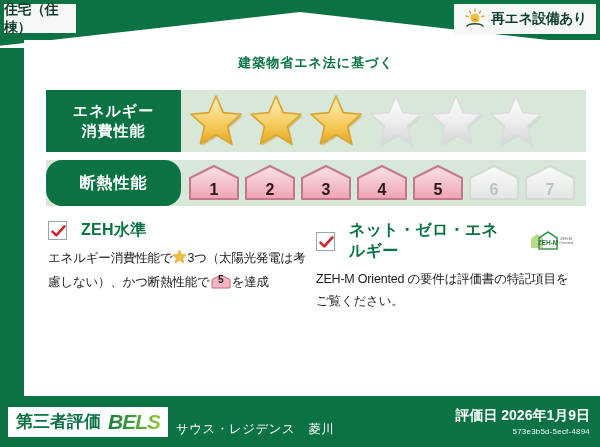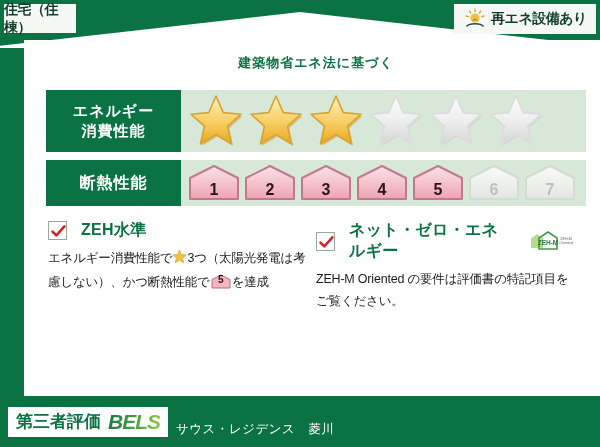--- a/index.html
+++ b/index.html
@@ -73,21 +73,21 @@
   .row-label {
     flex: 0 0 135px;
     background: #0a7243;
     color: #ffffff;
     font-weight: bold;
     display: flex; flex-direction: column;
     align-items: center; justify-content: center;
     font-size: 15px; line-height: 1.35;
     letter-spacing: 1px;
   }
-  .row-label.single { font-size: 16px; }
+  .row-label.single { font-size: 16px; border-radius: 16px; }
   .row-values {
     flex: 1 1 auto;
     display: flex; align-items: center;
     padding: 4px 6px;
     gap: 2px;
   }
   .row-energy { height: 62px; }
   .row-insul  { height: 46px; }
 
   .star { width: 58px; height: 56px; flex: 0 0 auto; }
@@ -417,15 +417,19 @@
 
     </div>
   </div>
 
   <div class="footer">
     <div class="bels-badge">
       <span class="bels-jp">第三者評価</span>
       <span class="bels-mark">BELS</span>
     </div>
     <span class="bldg-name">サウス・レジデンス　菱川</span>
+    <div class="footer-right">
+      <div class="eval-date">評価日 2026年1月9日</div>
+      <div class="eval-id">573e3b5d-5ecf-4894</div>
+    </div>
   </div>
 
 </div>
 
 </body></html>

